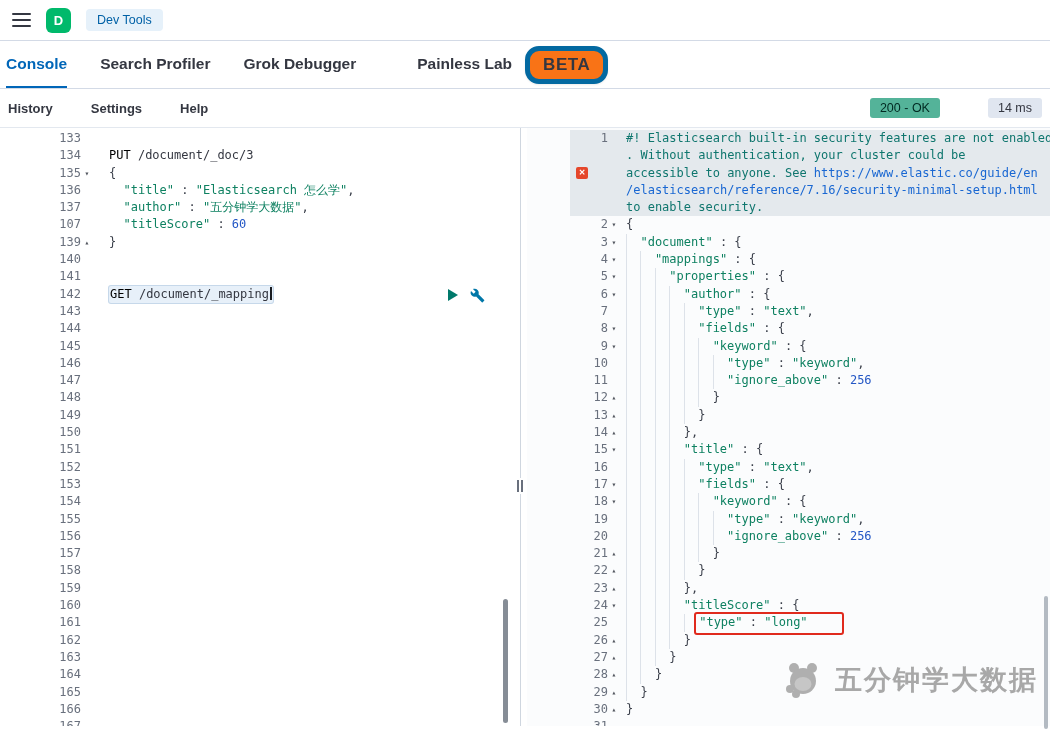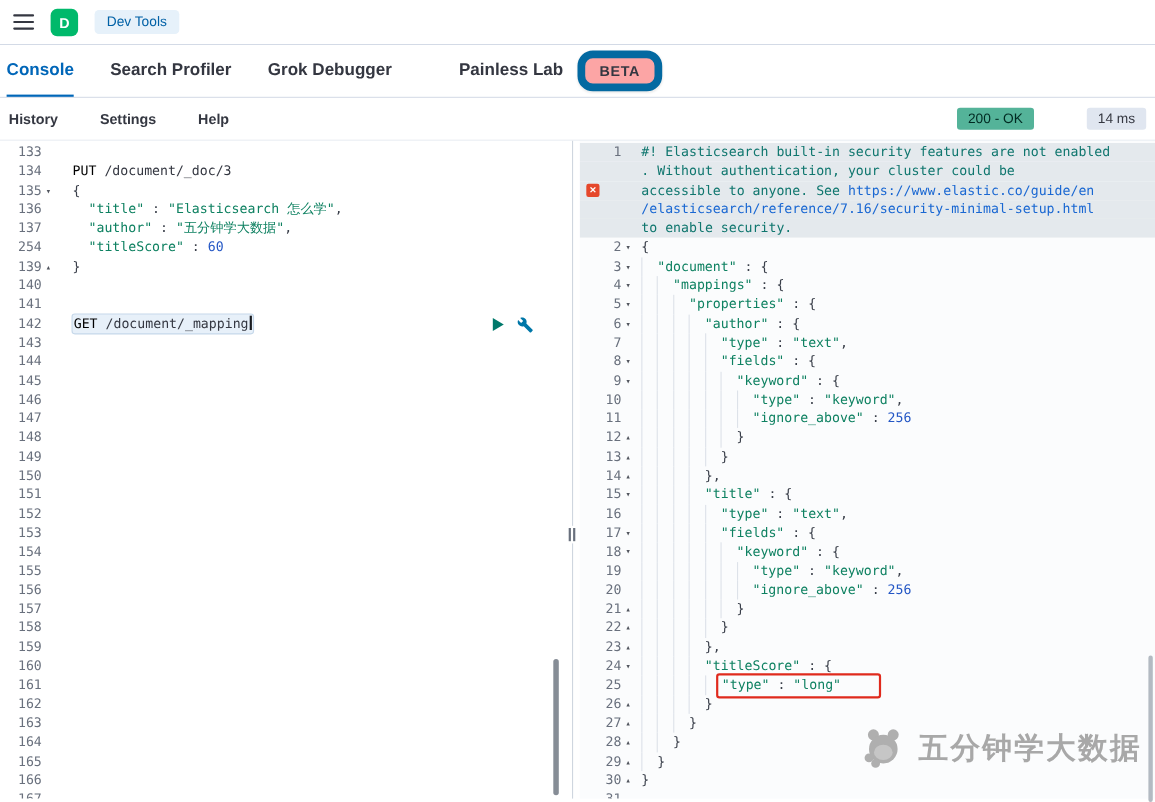--- a/index.html
+++ b/index.html
@@ -17,38 +17,38 @@
   .crumb-chip { background:#E6F1FA; color:#0061A6; font-size:12.5px; font-weight:500;
                 padding:4px 11px; border-radius:4px; }
 
   
   .tabs { height:48px; border-bottom:1px solid #D3DAE6; display:flex; align-items:stretch;
           padding-left:6px; gap:33px; background:#fff; }
   .tab { display:flex; align-items:center; font-size:15.5px; font-weight:600; color:#343741;
          border-bottom:2px solid transparent; cursor:pointer; }
   .tab.active { color:#0066B8; border-bottom-color:#0066B8; font-weight:700; }
   .tab-group { display:flex; align-items:center; gap:13px;margin-left:28px; }
-  .beta { border:7px solid #0369a1; border-radius:14px; padding:4px 13px; font-size:13px;
-          font-weight:600; letter-spacing:0.6px; color:#343741; background:#fca5a5;
+  .beta { border:5px solid #0369a1; border-radius:14px; padding:4px 13px; font-size:17px;
+          font-weight:600; letter-spacing:0.6px; color:#343741; background:#f97316;
           box-shadow:0 1px 2px rgba(0,0,0,0.08); }
 
   
   .toolbar { height:39px; border-bottom:1px solid #E3E8EF; display:flex; align-items:center;
              padding:0 8px; gap:38px; font-size:13px; font-weight:600; color:#343741; background:#fff; }
   .toolbar .spacer { flex:1; }
   .tool-item { cursor:pointer; }
   .badge { height:20px; display:flex; align-items:center; padding:0 10px; border-radius:3px;
            font-size:12.5px; font-weight:500; }
   .badge.ok { background:#54B399; color:#012A22; }
   .badge.ms { background:#E0E6F0; color:#343741; margin-left:10px; }
 
   
   .editors { display:flex; height:598px; position:relative; background:#fff; }
   .pane { font-family:"DejaVu Sans Mono", monospace; font-size:12px; overflow:hidden;
-          position:relative; padding-top:2px; }
+          position:relative; padding-top:2px;padding-left:43px; }
   .pane-left  { width:513px; background:#FFFFFF; }
   .pane-right { flex:1; background:#FBFCFD; }
 
   .divider { width:14px; flex:none; position:relative; background:#fff; }
   .divider::before { content:""; position:absolute; left:50%; top:0; bottom:0; width:1px; background:#CFD6DF; }
   .divider-handle { position:absolute; top:350px; left:0; width:14px; height:16px; background:#fff;
                     display:flex; justify-content:center; align-items:center; gap:2px; cursor:col-resize; }
   .divider-handle div { width:2px; height:12px; background:#69707D; }
 
   .row { display:flex; height:17.3px; line-height:17.3px; }
@@ -161,21 +161,21 @@
         </div>
         <div class="row">
           <div class="gutter">
             <div class="num">137</div>
             <div class="foldw"></div>
           </div>
           <div class="content"><span class="tk-p">  </span><span class="tk-s">"author"</span><span class="tk-p"> : </span><span class="tk-s">"五分钟学大数据"</span><span class="tk-p">,</span></div>
         </div>
         <div class="row">
           <div class="gutter">
-            <div class="num">254</div>
+            <div class="num">107</div>
             <div class="foldw"></div>
           </div>
           <div class="content"><span class="tk-p">  </span><span class="tk-s">"titleScore"</span><span class="tk-p"> : </span><span class="tk-n">60</span></div>
         </div>
         <div class="row">
           <div class="gutter">
             <div class="num">139</div>
             <div class="foldw">▴</div>
           </div>
           <div class="content"><span class="tk-p">}</span></div>

